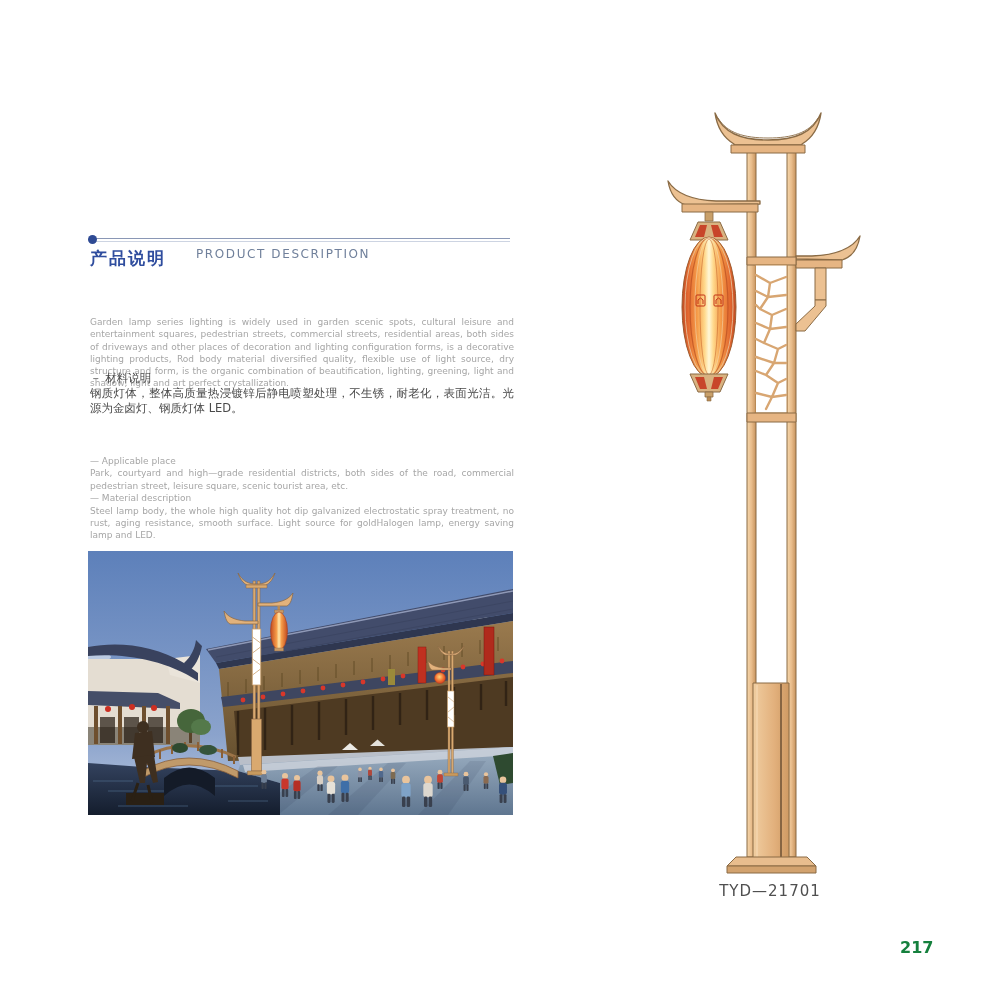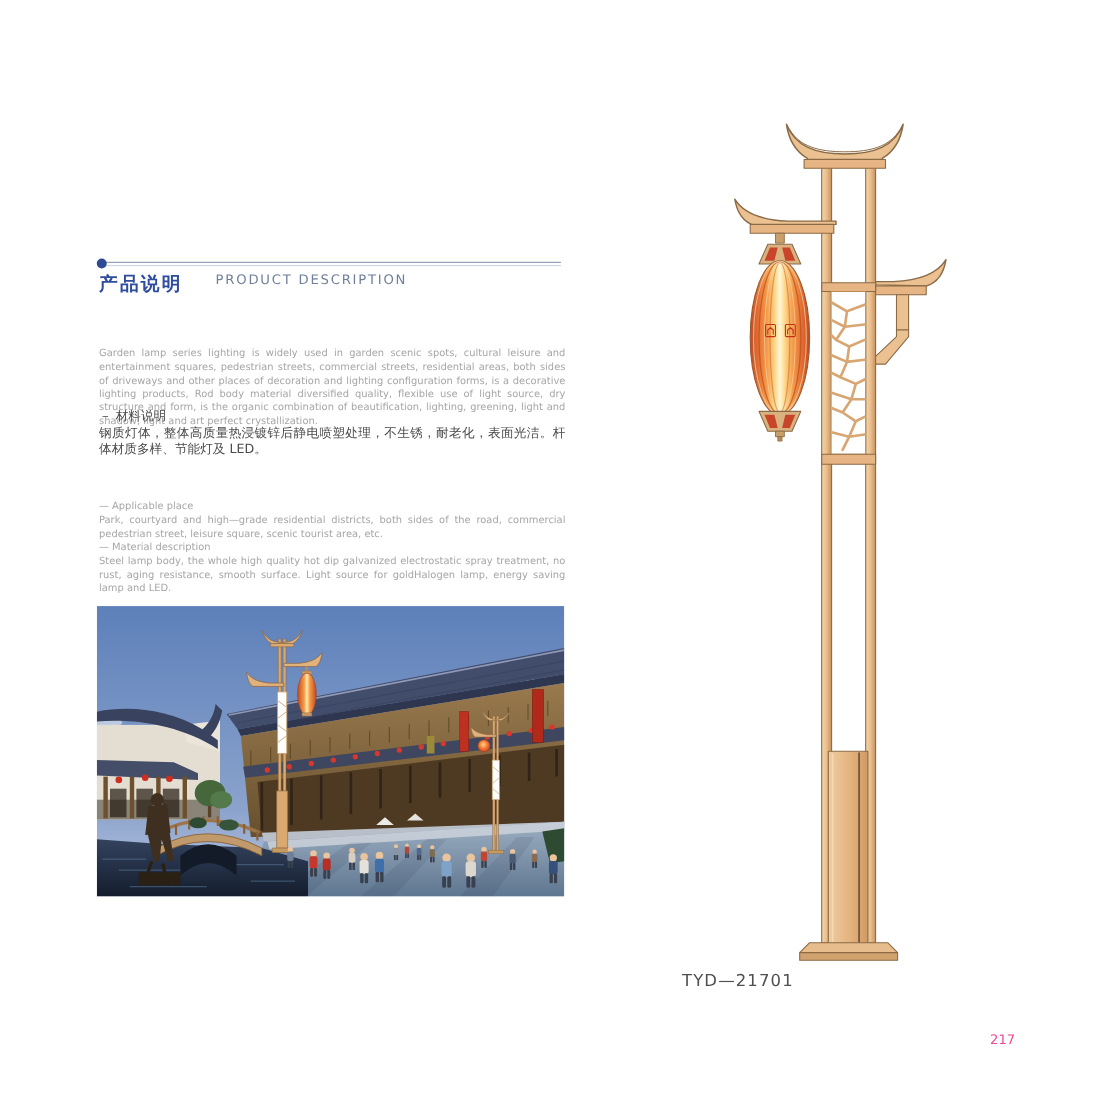--- a/index.html
+++ b/index.html
@@ -21,42 +21,42 @@
     color:#a6a6a6;text-align:justify;}
   .list-zh{position:absolute;left:90px;top:371px;width:424px;font-size:11.5px;line-height:15px;color:#4a4a4a;}
   .list-zh .body{text-align:justify;}
   .list-en{position:absolute;left:90px;top:455px;width:424px;font-size:9px;line-height:12.4px;color:#a6a6a6;}
   .list-en .body{text-align:justify;}
   
   .photo{position:absolute;left:88px;top:551px;width:425px;height:264px;}
   .photo svg{display:block;}
   
   .lamp{position:absolute;left:620px;top:105px;width:280px;height:780px;}
-  .code{position:absolute;left:620px;top:882px;width:300px;text-align:left;
+  .code{position:absolute;left:620px;top:882px;width:300px;text-align:center;
     font-size:15px;color:#4f4f4f;letter-spacing:1px;}
-  .pagenum{position:absolute;left:900px;top:938px;width:60px;font-size:12px;font-weight:400;color:#ec4899;}
+  .pagenum{position:absolute;left:900px;top:938px;width:60px;font-size:16px;font-weight:700;color:#15803d;}
 </style>
 </head>
 <body>
 
 <div class="page">
 
   <div class="header">
     <span class="title-zh">产品说明</span>
     <span class="title-en">PRODUCT DESCRIPTION</span>
   </div>
   <div class="divider">
       <span class="dot"></span>
     </div>
 
   <div class="p-en">Garden lamp series lighting is widely used in garden scenic spots, cultural leisure and entertainment squares, pedestrian streets, commercial streets, residential areas, both sides of driveways and other places of decoration and lighting configuration forms, is a decorative lighting products, Rod body material diversified quality, flexible use of light source, dry structure and form, is the organic combination of beautification, lighting, greening, light and shadow, light and art perfect crystallization.</div>
 
   <div class="list-zh">
     <div>－ 材料说明</div>
-    <div class="body">钢质灯体，整体高质量热浸镀锌后静电喷塑处理，不生锈，耐老化，表面光洁。杆体材质多样、节能灯及 LED。</div>
+    <div class="body">钢质灯体，整体高质量热浸镀锌后静电喷塑处理，不生锈，耐老化，表面光洁。光源为金卤灯、钢质灯体 LED。</div>
   </div>
 
   <div class="list-en">
     <div>— Applicable place</div>
     <div class="body">Park, courtyard and high—grade residential districts, both sides of the road, commercial pedestrian street, leisure square, scenic tourist area, etc.</div>
     <div>— Material description</div>
     <div class="body">Steel lamp body, the whole high quality hot dip galvanized electrostatic spray treatment, no rust, aging resistance, smooth surface. Light source for goldHalogen lamp, energy saving lamp and LED.</div>
   </div>
 
   <div class="photo">

